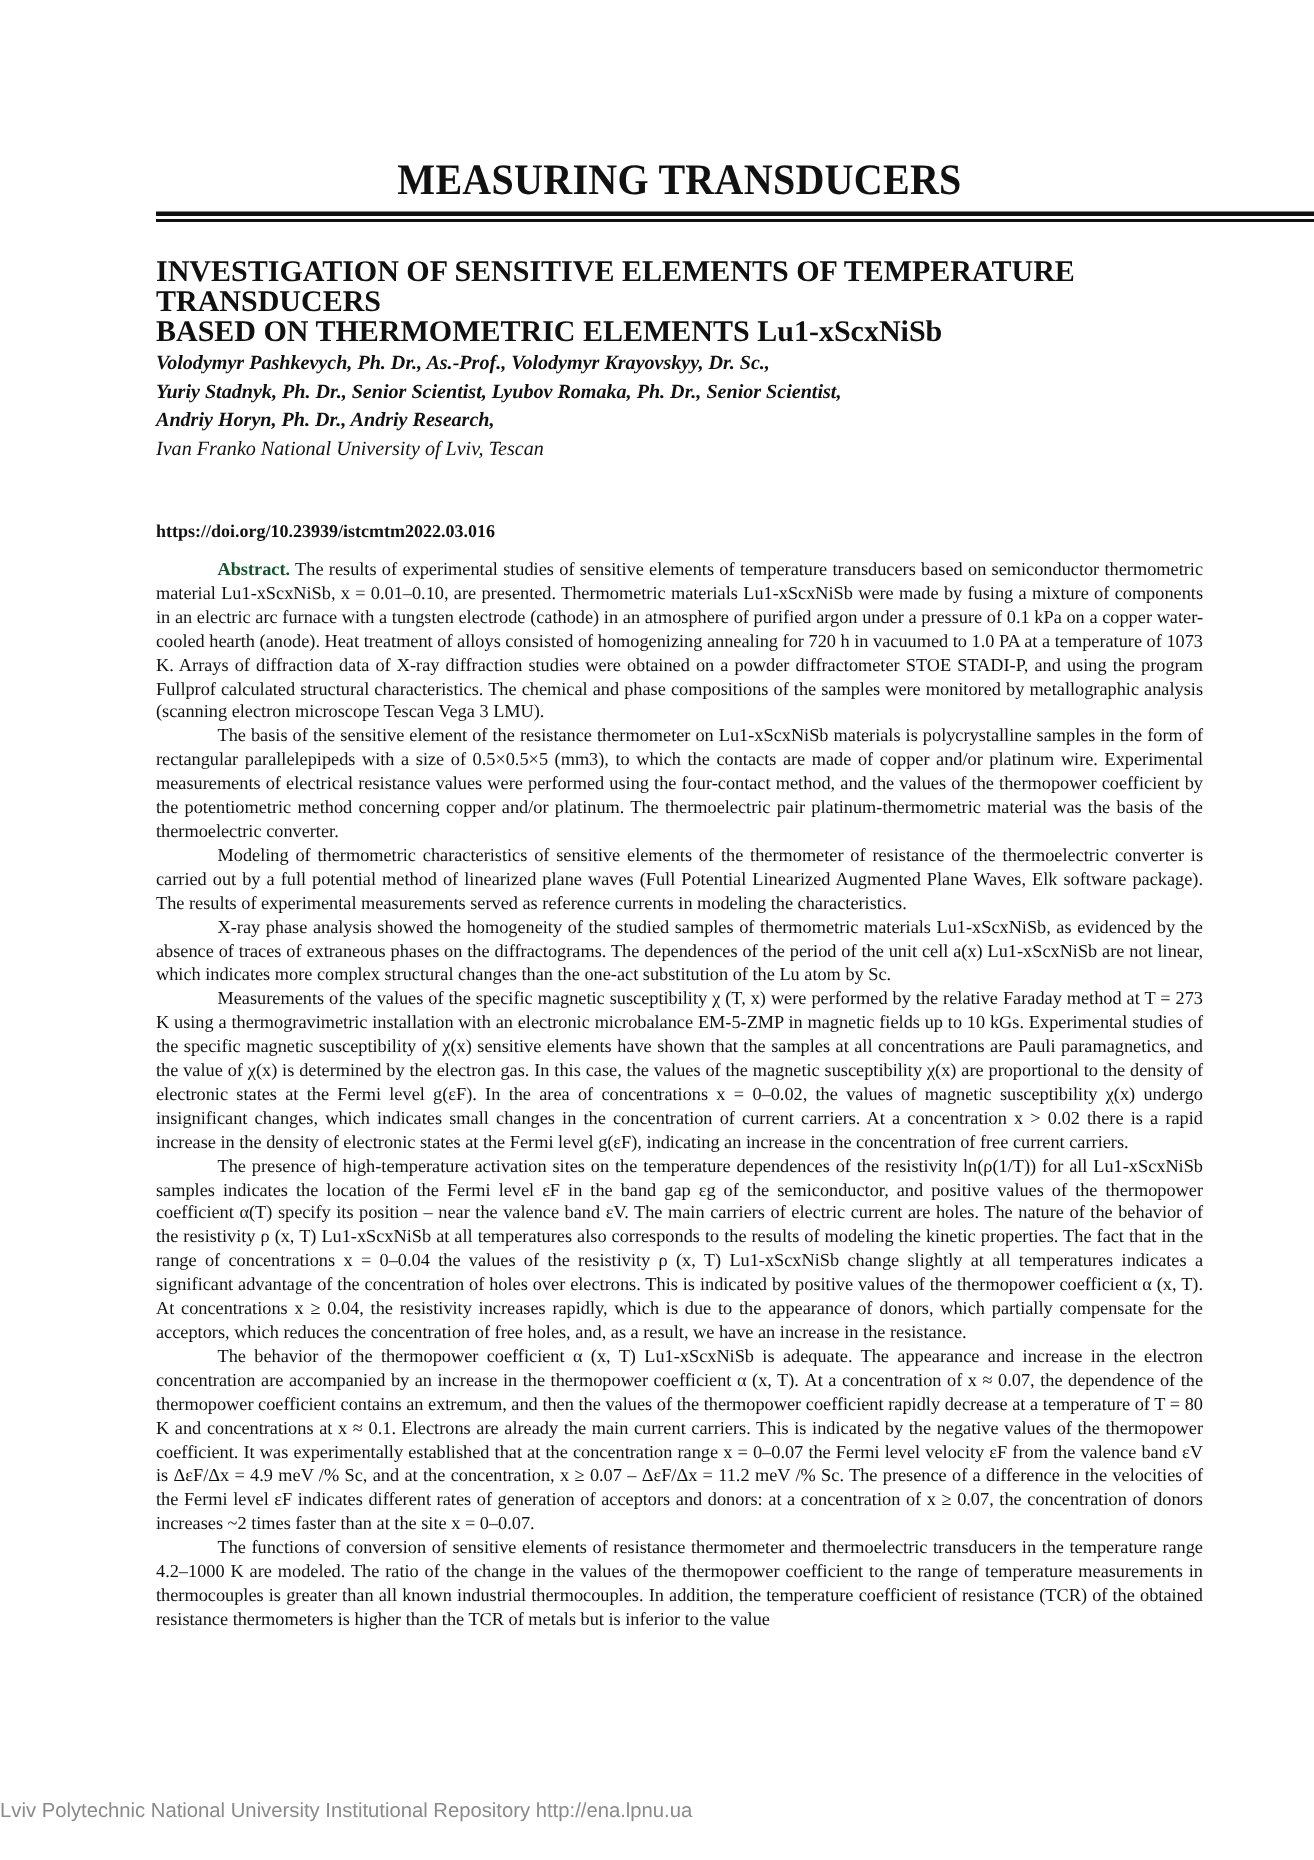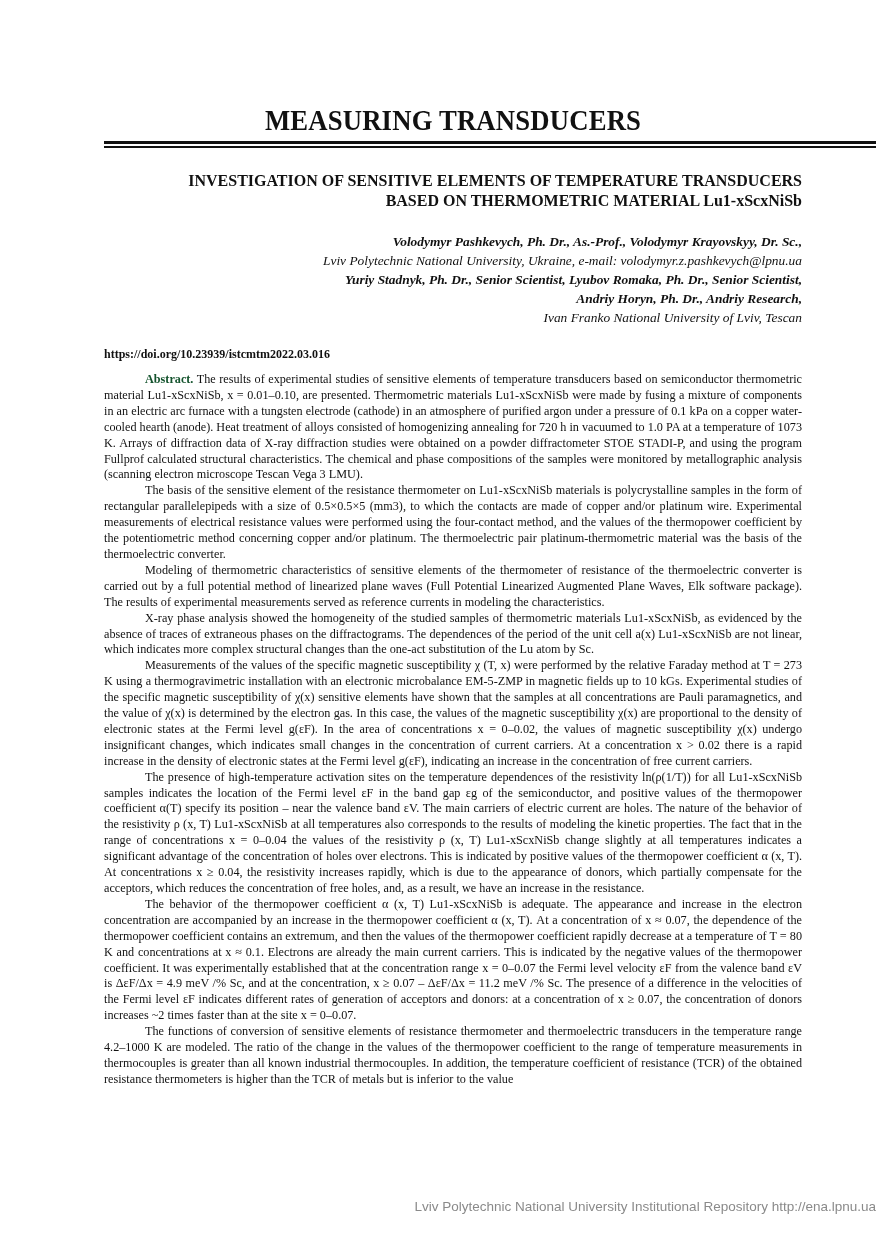--- a/index.html
+++ b/index.html
@@ -10,57 +10,56 @@
     .page { position: absolute; left: 104px; top: 0; width: 698px; }
     .section-heading {
       position: absolute; top: 104px; left: 0; width: 698px; text-align: center;
       font-family: "Liberation Serif", serif; font-weight: bold; font-size: 29px;
       letter-spacing: 0.2px; transform: scaleX(0.92); transform-origin: center;
     }
     .rule { position: absolute; left: 0; width: 772px; background: #111; }
     .rule.r1 { top: 141px; height: 3px; }
     .rule.r2 { top: 146px; height: 2px; }
     .title {
-      position: absolute; top: 171px; left: 0; width: 698px; text-align: right;
-      font-weight: bold; font-size: 16px; line-height: 20px;
+      position: absolute; top: 171px; left: 0; width: 698px; text-align: left;
+      font-weight: bold; font-size: 20px; line-height: 20px;
     }
     .authors {
-      position: absolute; top: 232px; left: 0; width: 698px; text-align: right;
+      position: absolute; top: 232px; left: 0; width: 698px; text-align: left;
       font-size: 13.4px; line-height: 19px;
     }
     .authors .a { font-weight: bold; font-style: italic; display: block; }
     .authors .aff { font-style: italic; display: block; }
     .doi { position: absolute; top: 347px; left: 0; font-size: 12px; font-weight: bold; }
     .body {
       position: absolute; top: 372px; left: 0; width: 698px;
       font-size: 12.2px; line-height: 15.9px; text-align: justify;
     }
     .body p { margin: 0; text-indent: 41px; }
     .abstract-label { color: #14532d; font-weight: bold; }
     .footer {
-      position: absolute; top: 1199px; left: 0; width: 876px; text-align: right;
+      position: absolute; top: 1199px; left: 0; width: 876px; text-align: left;
       font-family: "Liberation Sans", sans-serif; font-size: 13.5px; color: #8a8a8a;
     }
   </style>
 </head>
 <body>
 
 <div class="page">
   <div class="section-heading">MEASURING TRANSDUCERS</div>
   <div class="rule r1"></div>
   <div class="rule r2"></div>
 
   <div class="title">
     <div>INVESTIGATION OF SENSITIVE ELEMENTS OF TEMPERATURE TRANSDUCERS</div>
-    <div>BASED ON THERMOMETRIC MATERIAL Lu1-xScxNiSb</div>
+    <div>BASED ON THERMOMETRIC ELEMENTS Lu1-xScxNiSb</div>
   </div>
 
   <div class="authors">
     <span class="a">Volodymyr Pashkevych, Ph. Dr., As.-Prof., Volodymyr Krayovskyy, Dr. Sc.,</span>
-    <span class="aff">Lviv Polytechnic National University, Ukraine, e-mail: volodymyr.z.pashkevych@lpnu.ua</span>
     <span class="a">Yuriy Stadnyk, Ph. Dr., Senior Scientist, Lyubov Romaka, Ph. Dr., Senior Scientist,</span>
     <span class="a">Andriy Horyn, Ph. Dr., Andriy Research,</span>
     <span class="aff">Ivan Franko National University of Lviv, Tescan</span>
   </div>
 
   <div class="doi">https://doi.org/10.23939/istcmtm2022.03.016</div>
 
   <div class="body">
     <p><span class="abstract-label">Abstract.</span> <span>The results of experimental studies of sensitive elements of temperature transducers based on semiconductor thermometric material Lu1-xScxNiSb, x = 0.01–0.10, are presented. Thermometric materials Lu1-xScxNiSb were made by fusing a mixture of components in an electric arc furnace with a tungsten electrode (cathode) in an atmosphere of purified argon under a pressure of 0.1 kPa on a copper water-cooled hearth (anode). Heat treatment of alloys consisted of homogenizing annealing for 720 h in vacuumed to 1.0 PA at a temperature of 1073 K. Arrays of diffraction data of X-ray diffraction studies were obtained on a powder diffractometer STOE STADI-P, and using the program Fullprof calculated structural characteristics. The chemical and phase compositions of the samples were monitored by metallographic analysis (scanning electron microscope Tescan Vega 3 LMU).</span></p>
     <p>The basis of the sensitive element of the resistance thermometer on Lu1-xScxNiSb materials is polycrystalline samples in the form of rectangular parallelepipeds with a size of 0.5×0.5×5 (mm3), to which the contacts are made of copper and/or platinum wire. Experimental measurements of electrical resistance values were performed using the four-contact method, and the values of the thermopower coefficient by the potentiometric method concerning copper and/or platinum. The thermoelectric pair platinum-thermometric material was the basis of the thermoelectric converter.</p>

